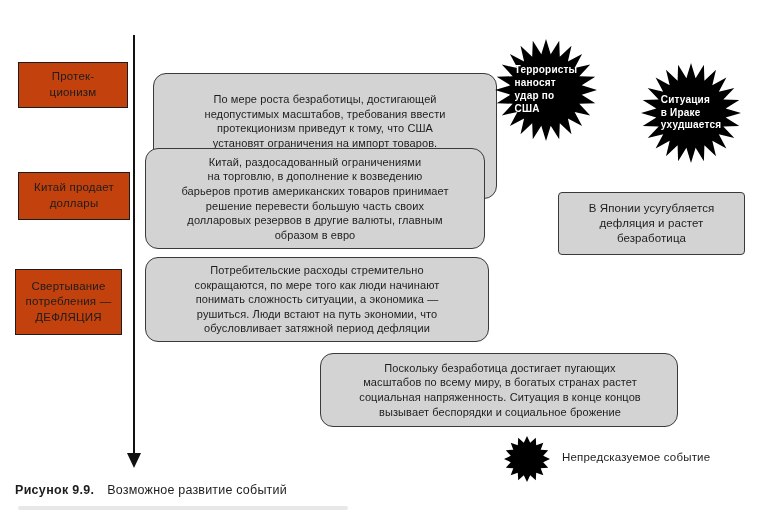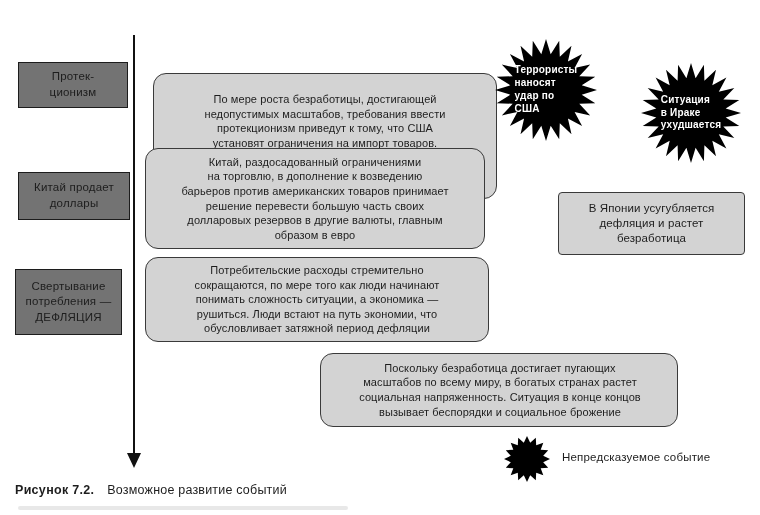--- a/index.html
+++ b/index.html
@@ -32,21 +32,21 @@
     width: 0;
     height: 0;
     border-left: 7px solid transparent;
     border-right: 7px solid transparent;
     border-top: 15px solid #111111;
   }
   
   .tl-label {
     position: absolute;
     box-sizing: border-box;
-    background: #737373;
+    background: #c2410c;
     border: 1px solid var(--label-box-border, #1c1c1c);
     display: flex;
     align-items: center;
     justify-content: center;
     text-align: center;
     white-space: pre-line;
     font-size: 11.5px;
     line-height: 1.35;
     letter-spacing: 0.2px;
   }
@@ -191,19 +191,19 @@
   </div>
 
   <div class="starburst legend-star">
     <svg width="46" height="46" viewBox="0 0 46 46">
       <polygon points="23.0,0.0 26.2,6.8 31.8,1.8 32.2,9.3 39.3,6.7 36.7,13.8 44.2,14.2 39.2,19.8 46.0,23.0 39.2,26.2 44.2,31.8 36.7,32.2 39.3,39.3 32.2,36.7 31.8,44.2 26.2,39.2 23.0,46.0 19.8,39.2 14.2,44.2 13.8,36.7 6.7,39.3 9.3,32.2 1.8,31.8 6.8,26.2 0.0,23.0 6.8,19.8 1.8,14.2 9.3,13.8 6.7,6.7 13.8,9.3 14.2,1.8 19.8,6.8"></polygon>
     </svg>
   </div>
   <div class="legend-text">Непредсказуемое событие</div>
 
   <div class="caption">
-    <span class="cap-label">Рисунок 7.2.</span>
+    <span class="cap-label">Рисунок 9.9.</span>
     <span class="cap-title">Возможное развитие событий</span>
   </div>
 
   <div class="scan-artifact"></div>
 
 </div>
 
 </body></html>

